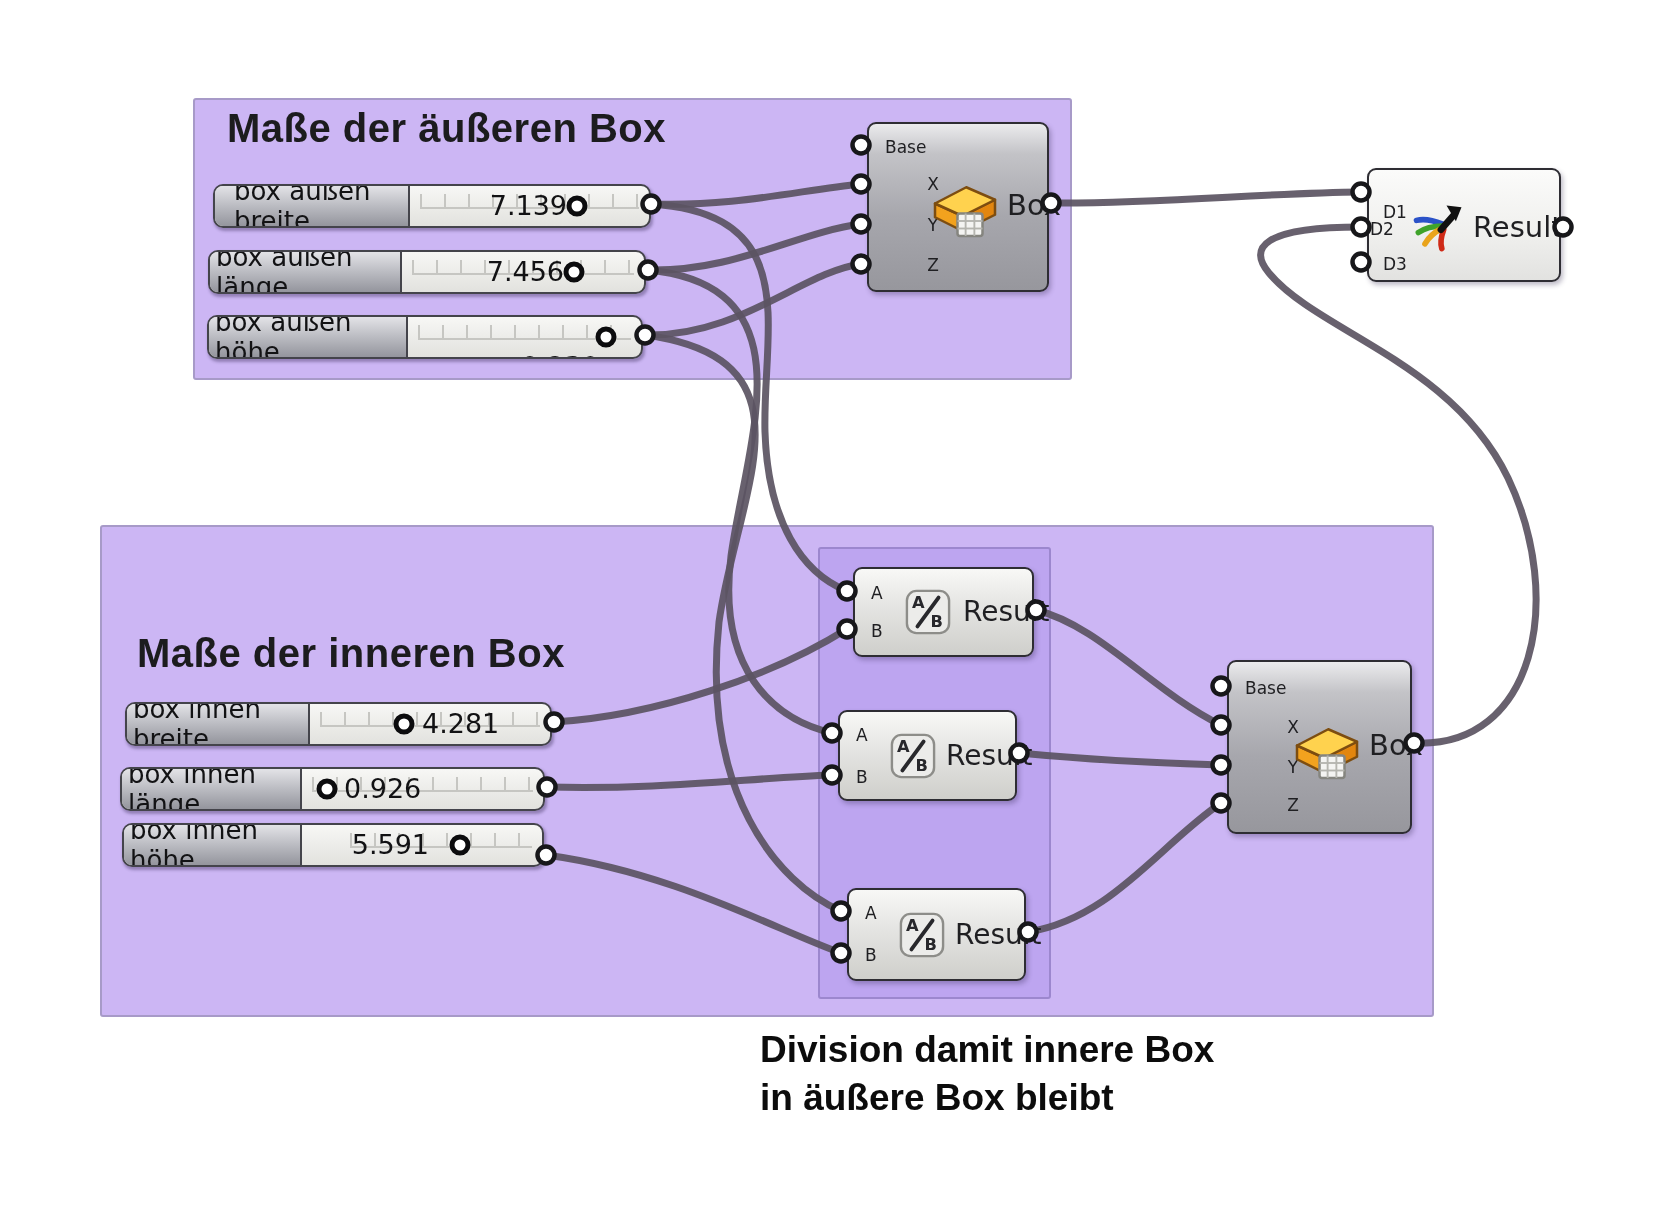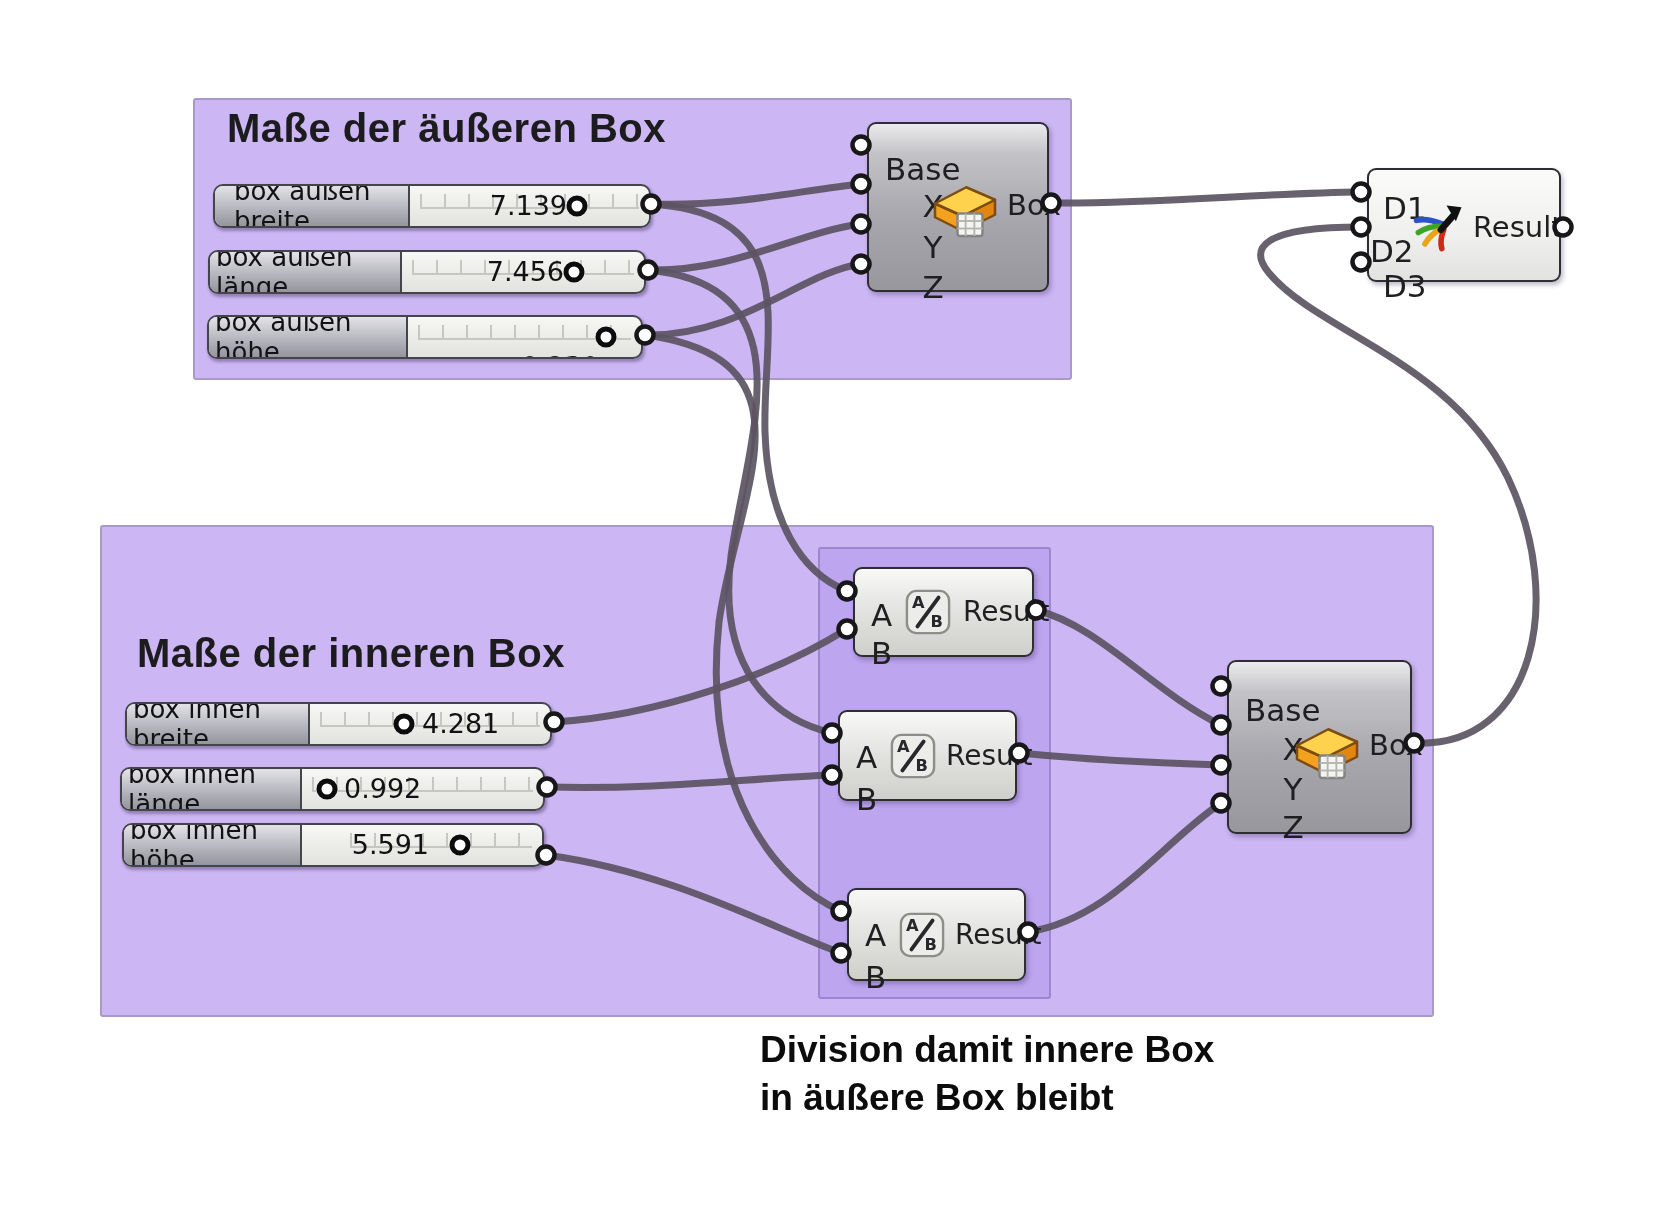--- a/index.html
+++ b/index.html
@@ -42,21 +42,21 @@
          border-bottom:2px solid #c6c6c2;}
   .slider-value{position:absolute;top:50%;transform:translateY(-52%);font-size:27px;color:#121214;white-space:nowrap;}
   .knob{position:absolute;top:50%;width:21px;height:21px;border-radius:50%;
         transform:translate(-50%,-50%);background:#ffffff;border:5.5px solid #0c0c0e;box-sizing:border-box;}
 
   .panel{position:absolute;border:2.5px solid var(--panel-border);border-radius:9px;z-index:3;
          box-shadow:2px 3px 5px rgba(40,30,70,0.3);}
   .panel-dark{background:linear-gradient(180deg,#ebebed 0%,#c3c3c7 18%,#a7a7ad 55%,#97979d 100%);}
   .panel-mid{background:linear-gradient(180deg,#f8f8f6 0%,#e4e4e2 45%,#cfcfcb 100%);}
   .panel-light{background:linear-gradient(180deg,#fbfbfa 0%,#efefed 60%,#e2e2e0 100%);}
-  .in-label{position:absolute;font-size:31px;color:#1f1f22;line-height:30px;margin-top:22px;}
+  .in-label{position:absolute;font-size:17px;color:#1f1f22;line-height:30px;}
   .comp-label{position:absolute;font-size:29px;color:#1f1f22;line-height:30px;}
   .icon{position:absolute;}
 
   .caption{position:absolute;font-family:"Liberation Sans","DejaVu Sans",sans-serif;
            font-weight:bold;font-size:37px;line-height:48px;color:#0c0c0c;z-index:2;}
 </style>
 </head>
 <body>
 
 <div id="canvas">
@@ -115,21 +115,21 @@
     <div class="slider-track">
       <div class="ruler"></div>
       <span class="slider-value" style="left:112px;">4.281</span>
       <div class="knob" style="left:94px;"></div>
     </div>
   </div>
   <div class="slider" style="left:120px;top:767px;width:421px;">
     <div class="slider-name" style="width:180px;">box innen länge</div>
     <div class="slider-track">
       <div class="ruler"></div>
-      <span class="slider-value" style="left:42px;">0.992</span>
+      <span class="slider-value" style="left:42px;">0.926</span>
       <div class="knob" style="left:25px;"></div>
     </div>
   </div>
   <div class="slider" style="left:122px;top:823px;width:418px;gap:38px;">
     <div class="slider-name" style="width:178px;">box innen höhe</div>
     <div class="slider-track">
       <div class="ruler"></div>
       <span class="slider-value" style="right:113px;">5.591</span>
       <div class="knob" style="left:120px;"></div>
     </div>
@@ -149,21 +149,21 @@
         <line x1="32.5" y1="38" x2="32.5" y2="56" stroke="#b5b5af" stroke-width="1.5"></line>
         <line x1="39.5" y1="38" x2="39.5" y2="56" stroke="#b5b5af" stroke-width="1.5"></line>
         <line x1="26" y1="44" x2="46" y2="44" stroke="#b5b5af" stroke-width="1.5"></line>
         <line x1="26" y1="50" x2="46" y2="50" stroke="#b5b5af" stroke-width="1.5"></line>
       </g>
     </svg>
     <div class="comp-label" style="left:138px;top:66px;">Box</div>
   </div>
 
   <div class="panel panel-light" style="left:1367px;top:168px;width:190px;height:110px;">
-    <div class="in-label" style="left:14px;top:1px;">D1</div>
+    <div class="in-label" style="left:14px;top:27px;">D1</div>
     <div class="in-label" style="left:1px;top:44px;">D2</div>
     <div class="in-label" style="left:14px;top:79px;">D3</div>
     <svg class="icon" style="left:40px;top:26px;" width="60" height="60" viewBox="0 0 64 64">
       <path d="M36,30 C26,26 16,24 8,26" fill="none" stroke="#2b52c8" stroke-width="6" stroke-linecap="round"></path>
       <path d="M36,32 C27,32 17,34 10,39" fill="none" stroke="#3fa32a" stroke-width="6" stroke-linecap="round"></path>
       <path d="M36,34 C28,38 21,44 17,51" fill="none" stroke="#e9a41c" stroke-width="6" stroke-linecap="round"></path>
       <path d="M37,36 C34,44 33,50 35,56" fill="none" stroke="#cf2a17" stroke-width="6" stroke-linecap="round"></path>
       <line x1="34" y1="36" x2="48" y2="20" stroke="#111111" stroke-width="7" stroke-linecap="round"></line>
       <polygon points="40,10 56,12 50,27" fill="#111111"></polygon>
     </svg>

